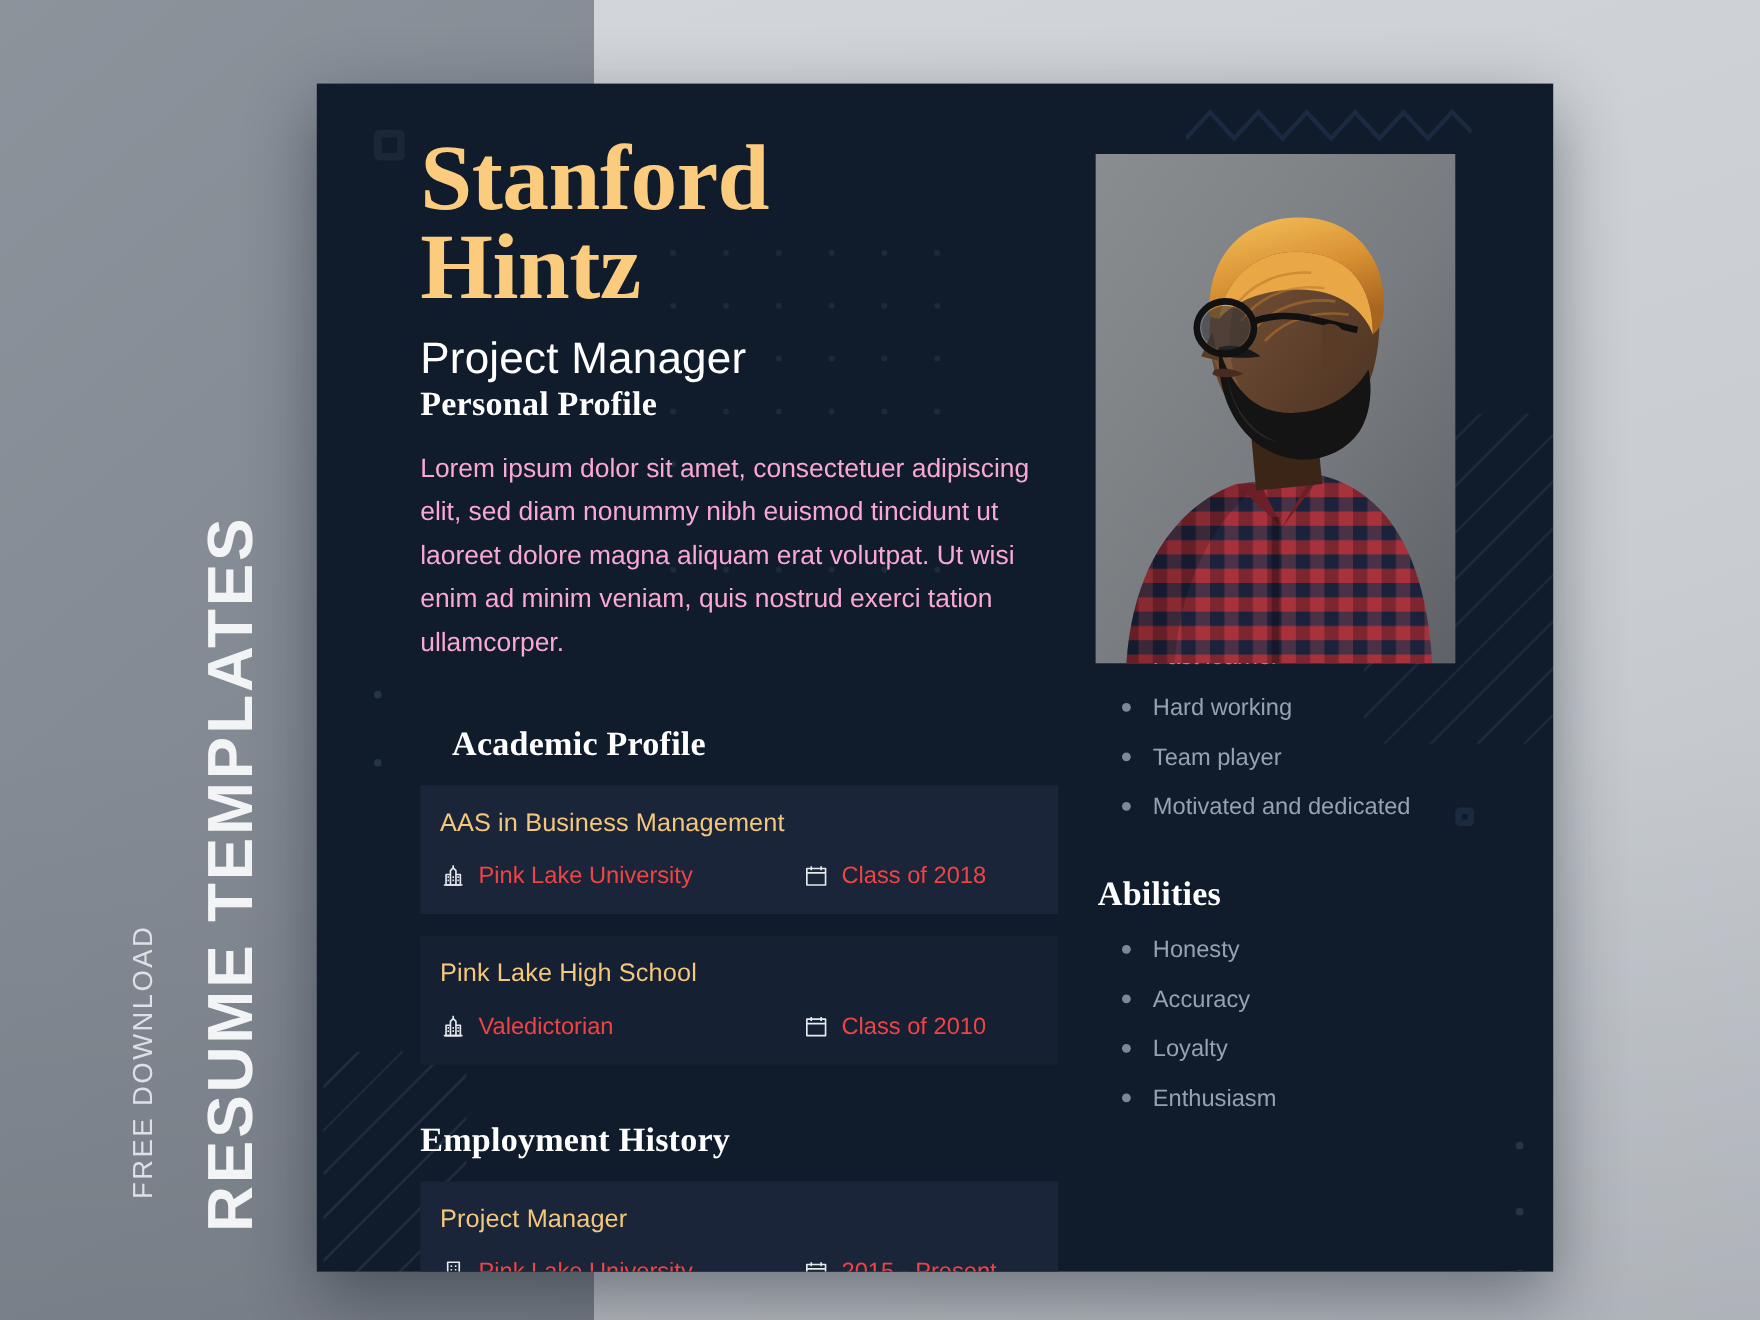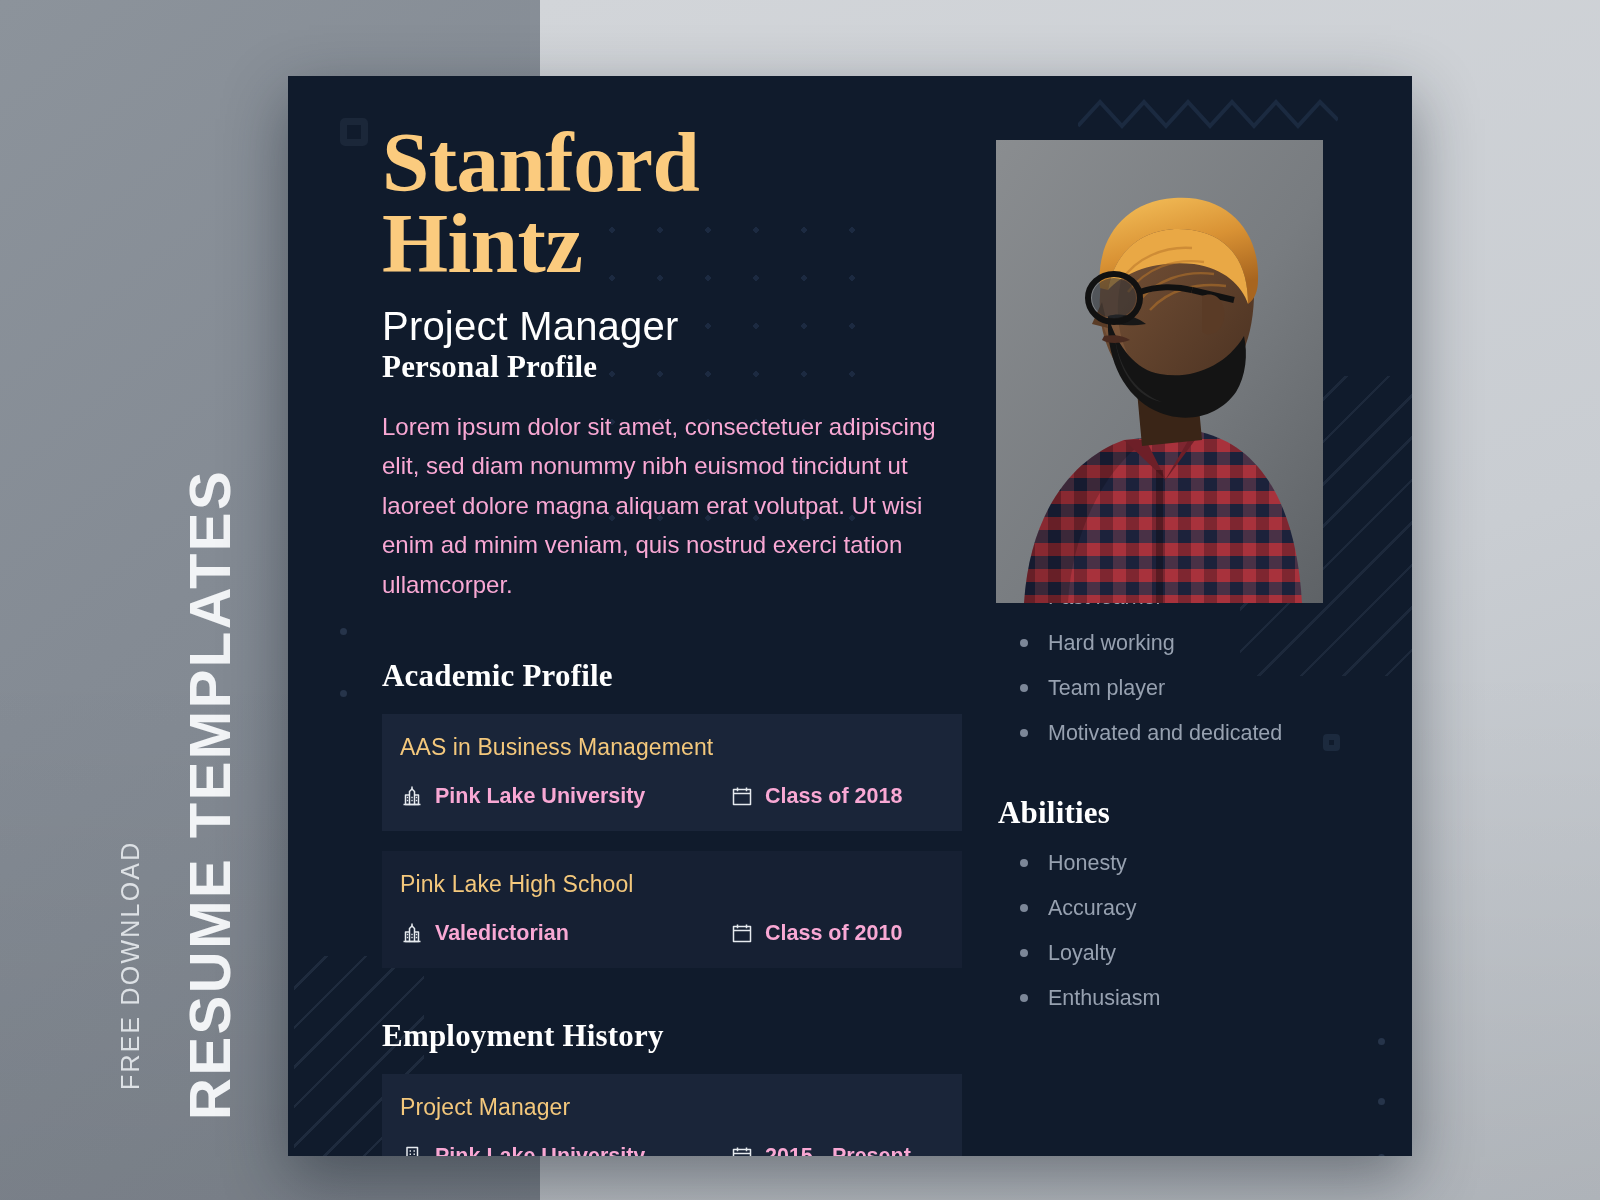--- a/index.html
+++ b/index.html
@@ -122,21 +122,21 @@
     letter-spacing:0.2px;
   }
   #personal-profile-heading { }
   #profile-text {
     margin-top:22px;
     font-size:24px;
     line-height:1.65;
     color:#f9a8d4;
     max-width:585px;
   }
-  #academic-heading { margin-top:54px; }
+  #academic-heading { margin-top:54px;margin-left:29px; }
   #employment-heading { margin-top:50px; }
 
   
   .entry-card {
     margin-top:20px;
     padding:20px 22px 22px 18px;
     background:#1A2539;
     min-height:105px;
   }
   .entry-card.alt { background:#162033; }
@@ -145,21 +145,21 @@
     color:#F4C87C;
     letter-spacing:0.1px;
   }
   .entry-meta {
     margin-top:22px;
     display:flex;
     align-items:center;
   }
   .meta-item { display:flex; align-items:center; gap:11px; }
   .meta-item.place { width:330px; }
-  .meta-text { font-size:21.5px; color:#f9a8d4; white-space:nowrap;font-weight:bold; }
+  .meta-text { font-size:21.5px; color:#ef4444; white-space:nowrap; }
   .ico { width:24px; height:26px; flex:none; display:block; }
 
   
   #skills-heading { margin-top:238px; }
   #strengths-heading { margin-top:44px; }
   .bullet-list { margin-top:16px; list-style:none; padding-left:16px; }
   .bullet-list li {
     position:relative;
     padding-left:34px;
     margin-bottom:12px;

